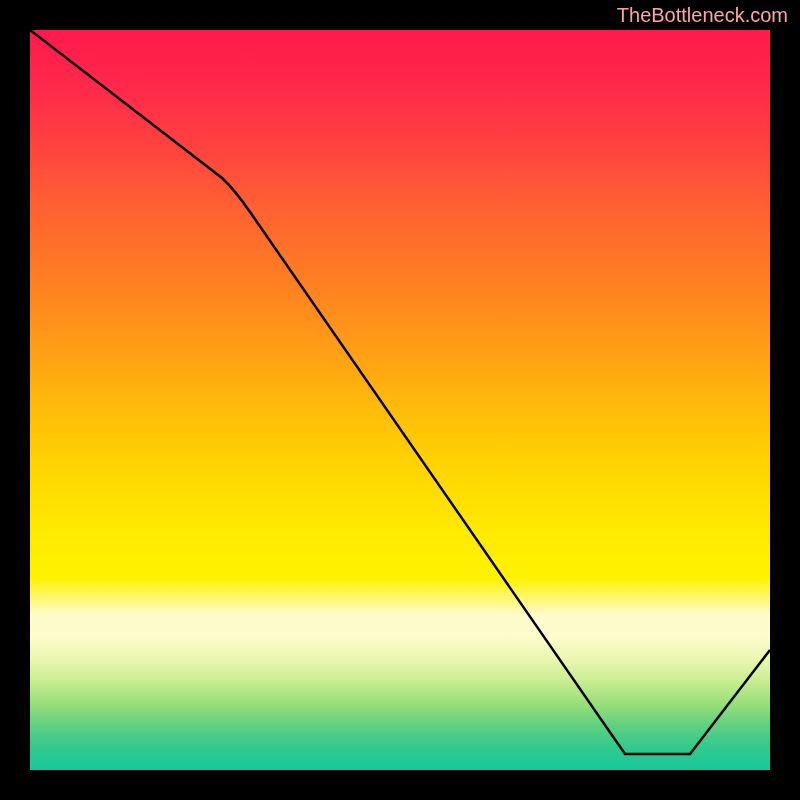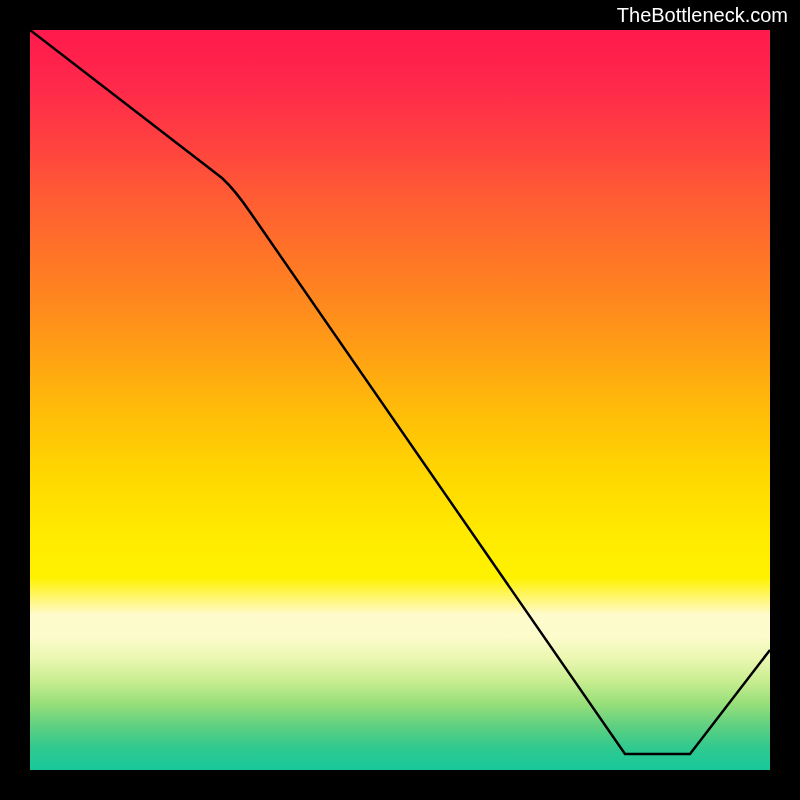--- a/index.html
+++ b/index.html
@@ -8,21 +8,21 @@
     height: 800px;
     background: #000;
     font-family: Arial, sans-serif;
     position: relative;
     overflow: hidden;
   }
   .attribution {
     position: absolute;
     top: 4px;
     right: 12px;
-    color: #ffffff;
+    color: #fca5a5;
     font-size: 20px;
     font-weight: 500;
     z-index: 10;
   }
   .plot-area {
     position: absolute;
     left: 30px;
     top: 30px;
     width: 740px;
     height: 740px;

